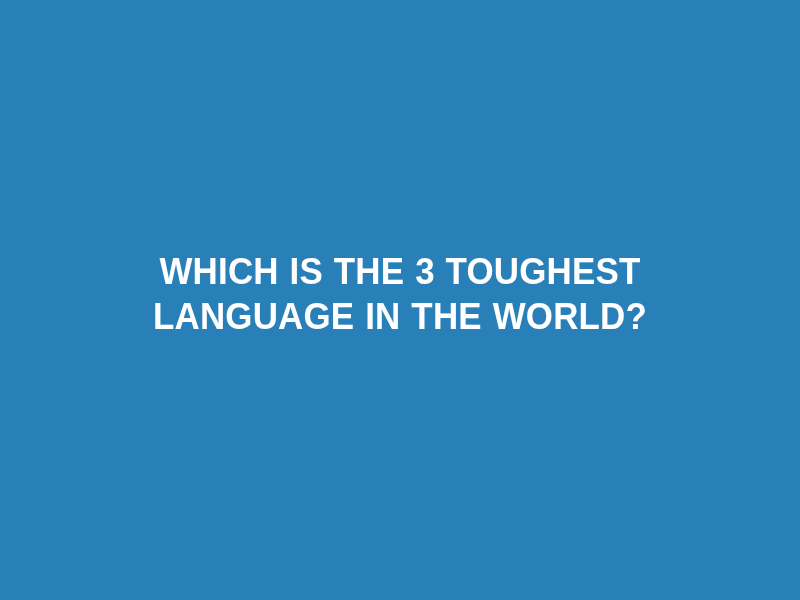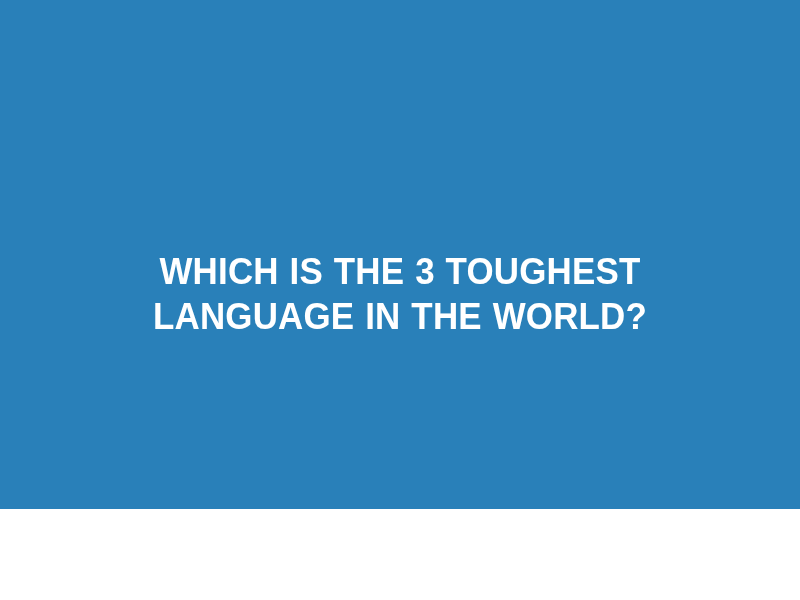--- a/index.html
+++ b/index.html
@@ -13,21 +13,21 @@
     height: 600px;
     overflow: hidden;
     font-family: "Liberation Sans", "DejaVu Sans", sans-serif;
   }
 
   
   #featured-card {
     position: relative;
     box-sizing: border-box;
     width: 800px;
-    height: 509px;
+    height: 600px;
     background-color: #2980b9;
     display: flex;
     align-items: center;
     justify-content: center;
   }
 
   
   #headline-block {
     position: absolute;
     left: 0;

